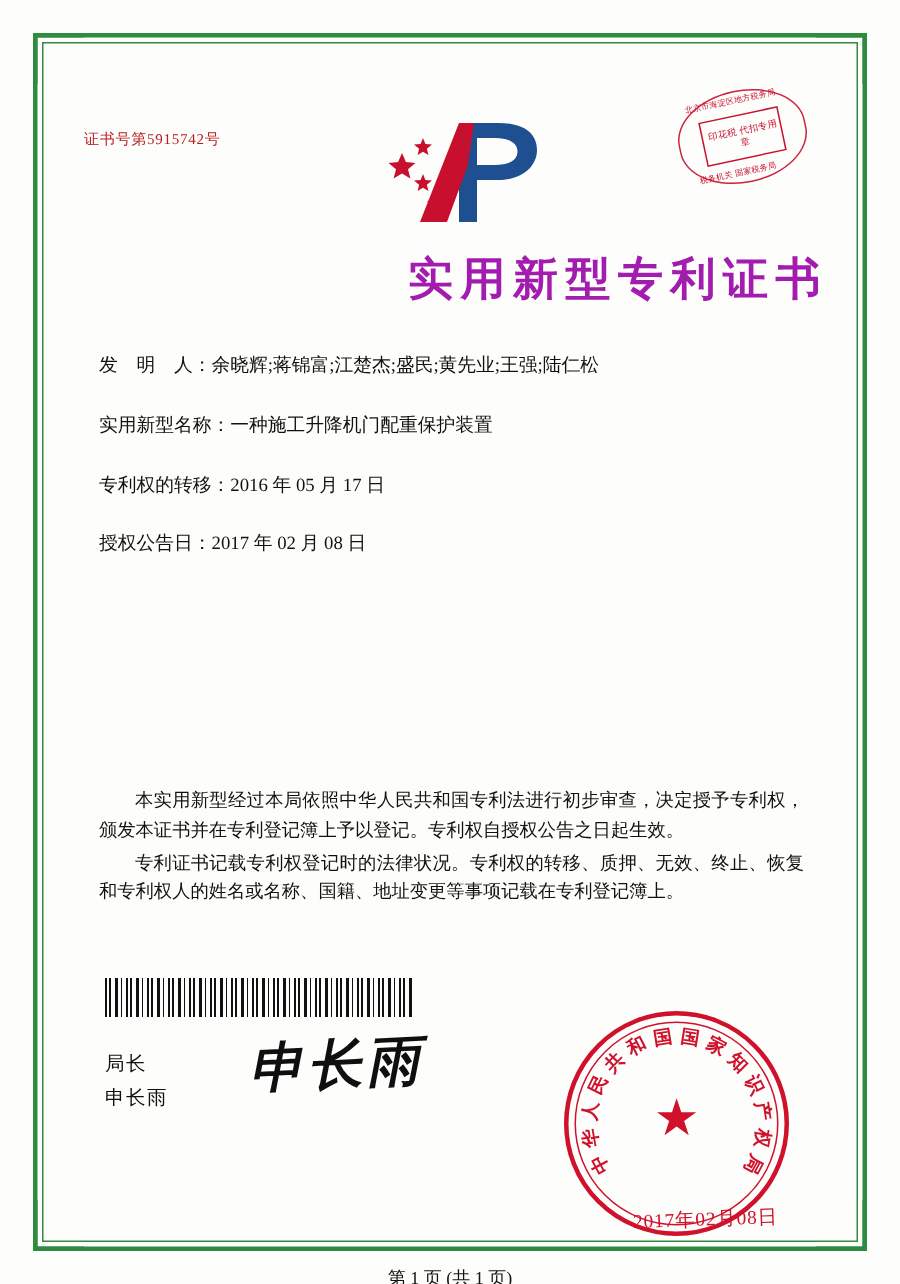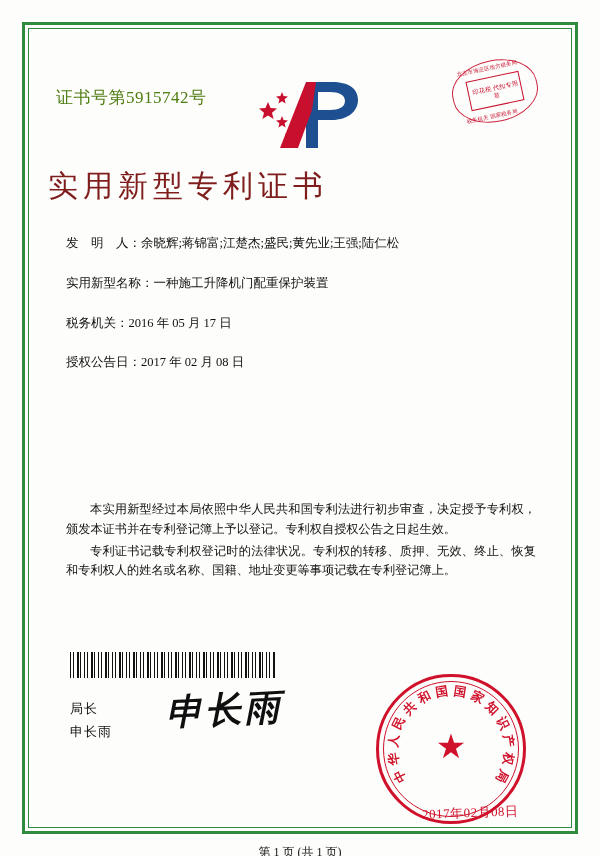--- a/index.html
+++ b/index.html
@@ -57,23 +57,23 @@
     left: 48px;
     top: 48px;
     width: 504px;
     height: 760px;
   }
 
   .cert-number {
     position: absolute;
     left: 8px;
     top: 38px;
-    font-size: 17px;
+    font-size: 10px;
     letter-spacing: 0.5px;
-    color: #4d7c0f;
+    color: #b91c1c;
   }
 
   
   .approval-stamp {
     position: absolute;
     right: 14px;
     top: 12px;
     width: 86px;
     height: 62px;
     transform: rotate(-12deg);
@@ -114,25 +114,25 @@
     transform: translateX(-50%);
     width: 160px;
     height: 78px;
   }
 
   .title {
     position: absolute;
     left: 0;
     top: 118px;
     width: 504px;
-    text-align: left;
+    text-align: right;
     font-size: 30px;
-    font-weight: normal;
+    font-weight: bold;
     letter-spacing: 5px;
-    color: #7f1d1d;
+    color: #a21caf;
   }
 
   .fields {
     position: absolute;
     left: 18px;
     top: 186px;
     width: 470px;
   }
   .field {
     font-size: 12.5px;
@@ -144,21 +144,21 @@
   .field .lbl {
     display: inline-block;
   }
   .field .val {
     display: inline;
   }
 
   .paras {
     position: absolute;
     left: 18px;
-    top: 452px;
+    top: 476px;
     width: 470px;
   }
   .para {
     font-size: 12.2px;
     line-height: 1.62;
     text-indent: 24px;
     text-align: justify;
     margin-bottom: 2px;
     color: #111;
   }
@@ -308,21 +308,21 @@
     <div class="title">实用新型专利证书</div>
 
     <div class="fields">
       <div class="field">
         <span class="lbl">发　明　人：</span><span class="val">余晓辉;蒋锦富;江楚杰;盛民;黄先业;王强;陆仁松</span>
       </div>
       <div class="field">
         <span class="lbl">实用新型名称：</span><span class="val">一种施工升降机门配重保护装置</span>
       </div>
       <div class="field">
-        <span class="lbl">税务机关：</span><span class="val">2016 年 05 月 17 日</span>
+        <span class="lbl">专利权的转移：</span><span class="val">2016 年 05 月 17 日</span>
       </div>
       <div class="field">
         <span class="lbl">授权公告日：</span><span class="val">2017 年 02 月 08 日</span>
       </div>
     </div>
 
     <div class="paras">
       <div class="para">本实用新型经过本局依照中华人民共和国专利法进行初步审查，决定授予专利权，颁发本证书并在专利登记簿上予以登记。专利权自授权公告之日起生效。</div>
       <div class="para">专利证书记载专利权登记时的法律状况。专利权的转移、质押、无效、终止、恢复和专利权人的姓名或名称、国籍、地址变更等事项记载在专利登记簿上。</div>
     </div>

